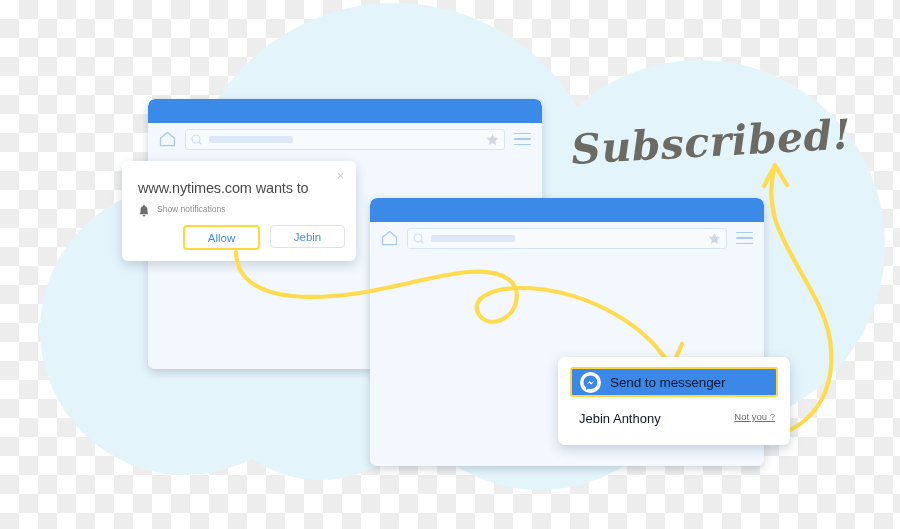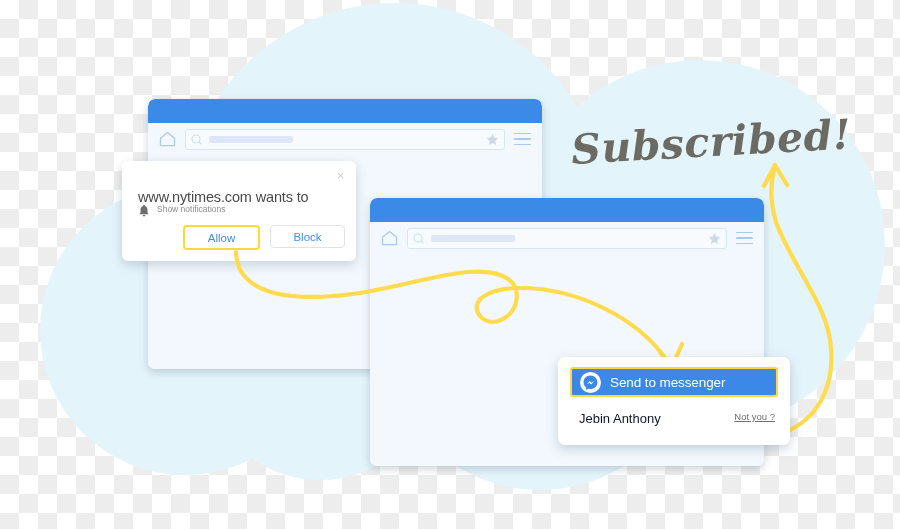--- a/index.html
+++ b/index.html
@@ -91,21 +91,21 @@
     right: 9px; top: 8px;
     width: 13px; height: 13px;
     color: #c9d0d8;
     font-size: 13px;
     line-height: 13px;
     text-align: center;
     cursor: pointer;
   }
   #perm-title {
     position: absolute;
-    left: 16px; top: 28px;
+    left: 16px; top: 19px;
     font-size: 14.5px;
     color: #4a4a4a;
     letter-spacing: -.15px;
     white-space: nowrap;
   }
   #perm-sub {
     position: absolute;
     left: 16px; top: 43px;
     display: flex;
     align-items: flex-start;
@@ -155,21 +155,21 @@
     border-radius: 3px;
     display: flex;
     align-items: center;
     gap: 9px;
     padding-left: 8px;
     box-sizing: border-box;
     cursor: pointer;
   }
   #msg-button .mlogo { width: 21px; height: 21px; flex: 0 0 auto; }
   #msg-button .mlabel {
-    color: #ffffff;
+    color: #0f172a;
     font-size: 13.5px;
     letter-spacing: -.1px;
     white-space: nowrap;
   }
   #msg-user {
     position: absolute;
     left: 21px; top: 54px;
     font-size: 13px;
     color: #0f172a;
     white-space: nowrap;
@@ -248,21 +248,21 @@
     <div id="perm-title">www.nytimes.com wants to</div>
     <div id="perm-sub">
       <svg class="bell" viewBox="0 0 12 13">
         <path d="M6 0.8c-.5 0-.85.4-.85.9v.3C3.6 2.4 2.5 3.8 2.5 5.5v3L1.4 10.2h9.2L9.5 8.5v-3c0-1.7-1.1-3.1-2.65-3.5v-.3c0-.5-.35-.9-.85-.9Z" fill="#6e6e6e"></path>
         <path d="M4.6 11c0 .8.63 1.4 1.4 1.4.78 0 1.4-.6 1.4-1.4Z" fill="#6e6e6e"></path>
       </svg>
       <span class="txt">Show notifications</span>
     </div>
     <div id="perm-actions">
       <div class="perm-btn highlight">Allow</div>
-      <div class="perm-btn">Block</div>
+      <div class="perm-btn">Jebin</div>
     </div>
   </div>
 
   <div class="browser" id="browser-front" style="left:370px; top:198px; width:394px; height:268px;">
     <div class="titlebar"></div>
     <div class="toolbar">
       <svg class="home-ico" viewBox="0 0 17 16">
         <path d="M1.5 7.2 8.5 1.6 15.5 7.2 V14.6 H1.5 Z" fill="none" stroke="#a9c9ef" stroke-width="1.3" stroke-linejoin="round"></path>
       </svg>
       <div class="addr">

